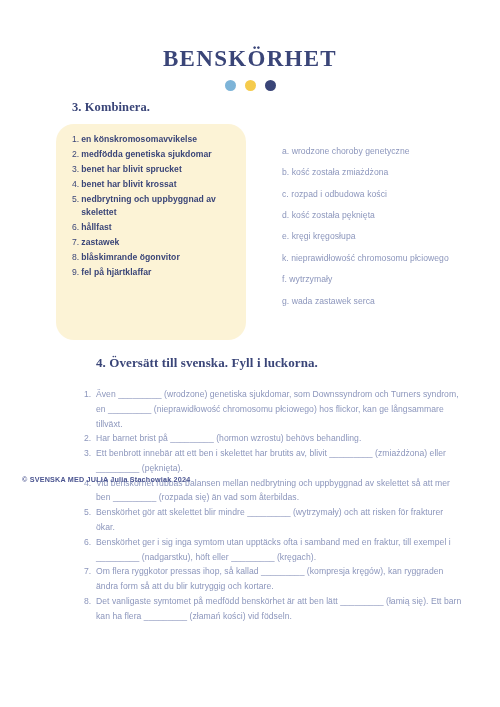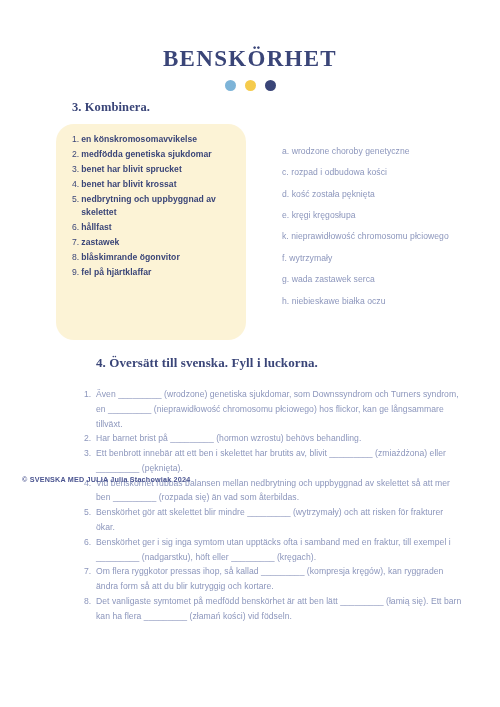--- a/index.html
+++ b/index.html
@@ -229,27 +229,27 @@
         <span class="txt">blåskimrande ögonvitor</span>
       </li>
       <li>
         <span class="num">9.</span>
         <span class="txt">fel på hjärtklaffar</span>
       </li>
     </ul>
 
     <ul class="right-list">
       <li>a. wrodzone choroby genetyczne</li>
+      <li>b. kość została zmiażdżona</li>
       <li>c. rozpad i odbudowa kości</li>
       <li>d. kość została pęknięta</li>
       <li>e. kręgi kręgosłupa</li>
       <li>k. nieprawidłowość chromosomu płciowego</li>
       <li>f. wytrzymały</li>
       <li>g. wada zastawek serca</li>
-      <li>h. niebieskawe białka oczu</li>
     </ul>
 
   </div>
 
   <h2 class="section-heading" id="heading-4">4. Översätt till svenska. Fyll i luckorna.</h2>
 
   <ul class="fill-list">
     <li>Även _________ (wrodzone) genetiska sjukdomar, som Downssyndrom och Turners syndrom, en _________ (nieprawidłowość chromosomu płciowego) hos flickor, kan ge långsammare tillväxt.</li>
     <li>Har barnet brist på _________ (hormon wzrostu) behövs behandling.</li>
     <li>Ett benbrott innebär att ett ben i skelettet har brutits av, blivit _________ (zmiażdżona) eller _________ (pęknięta).</li>

